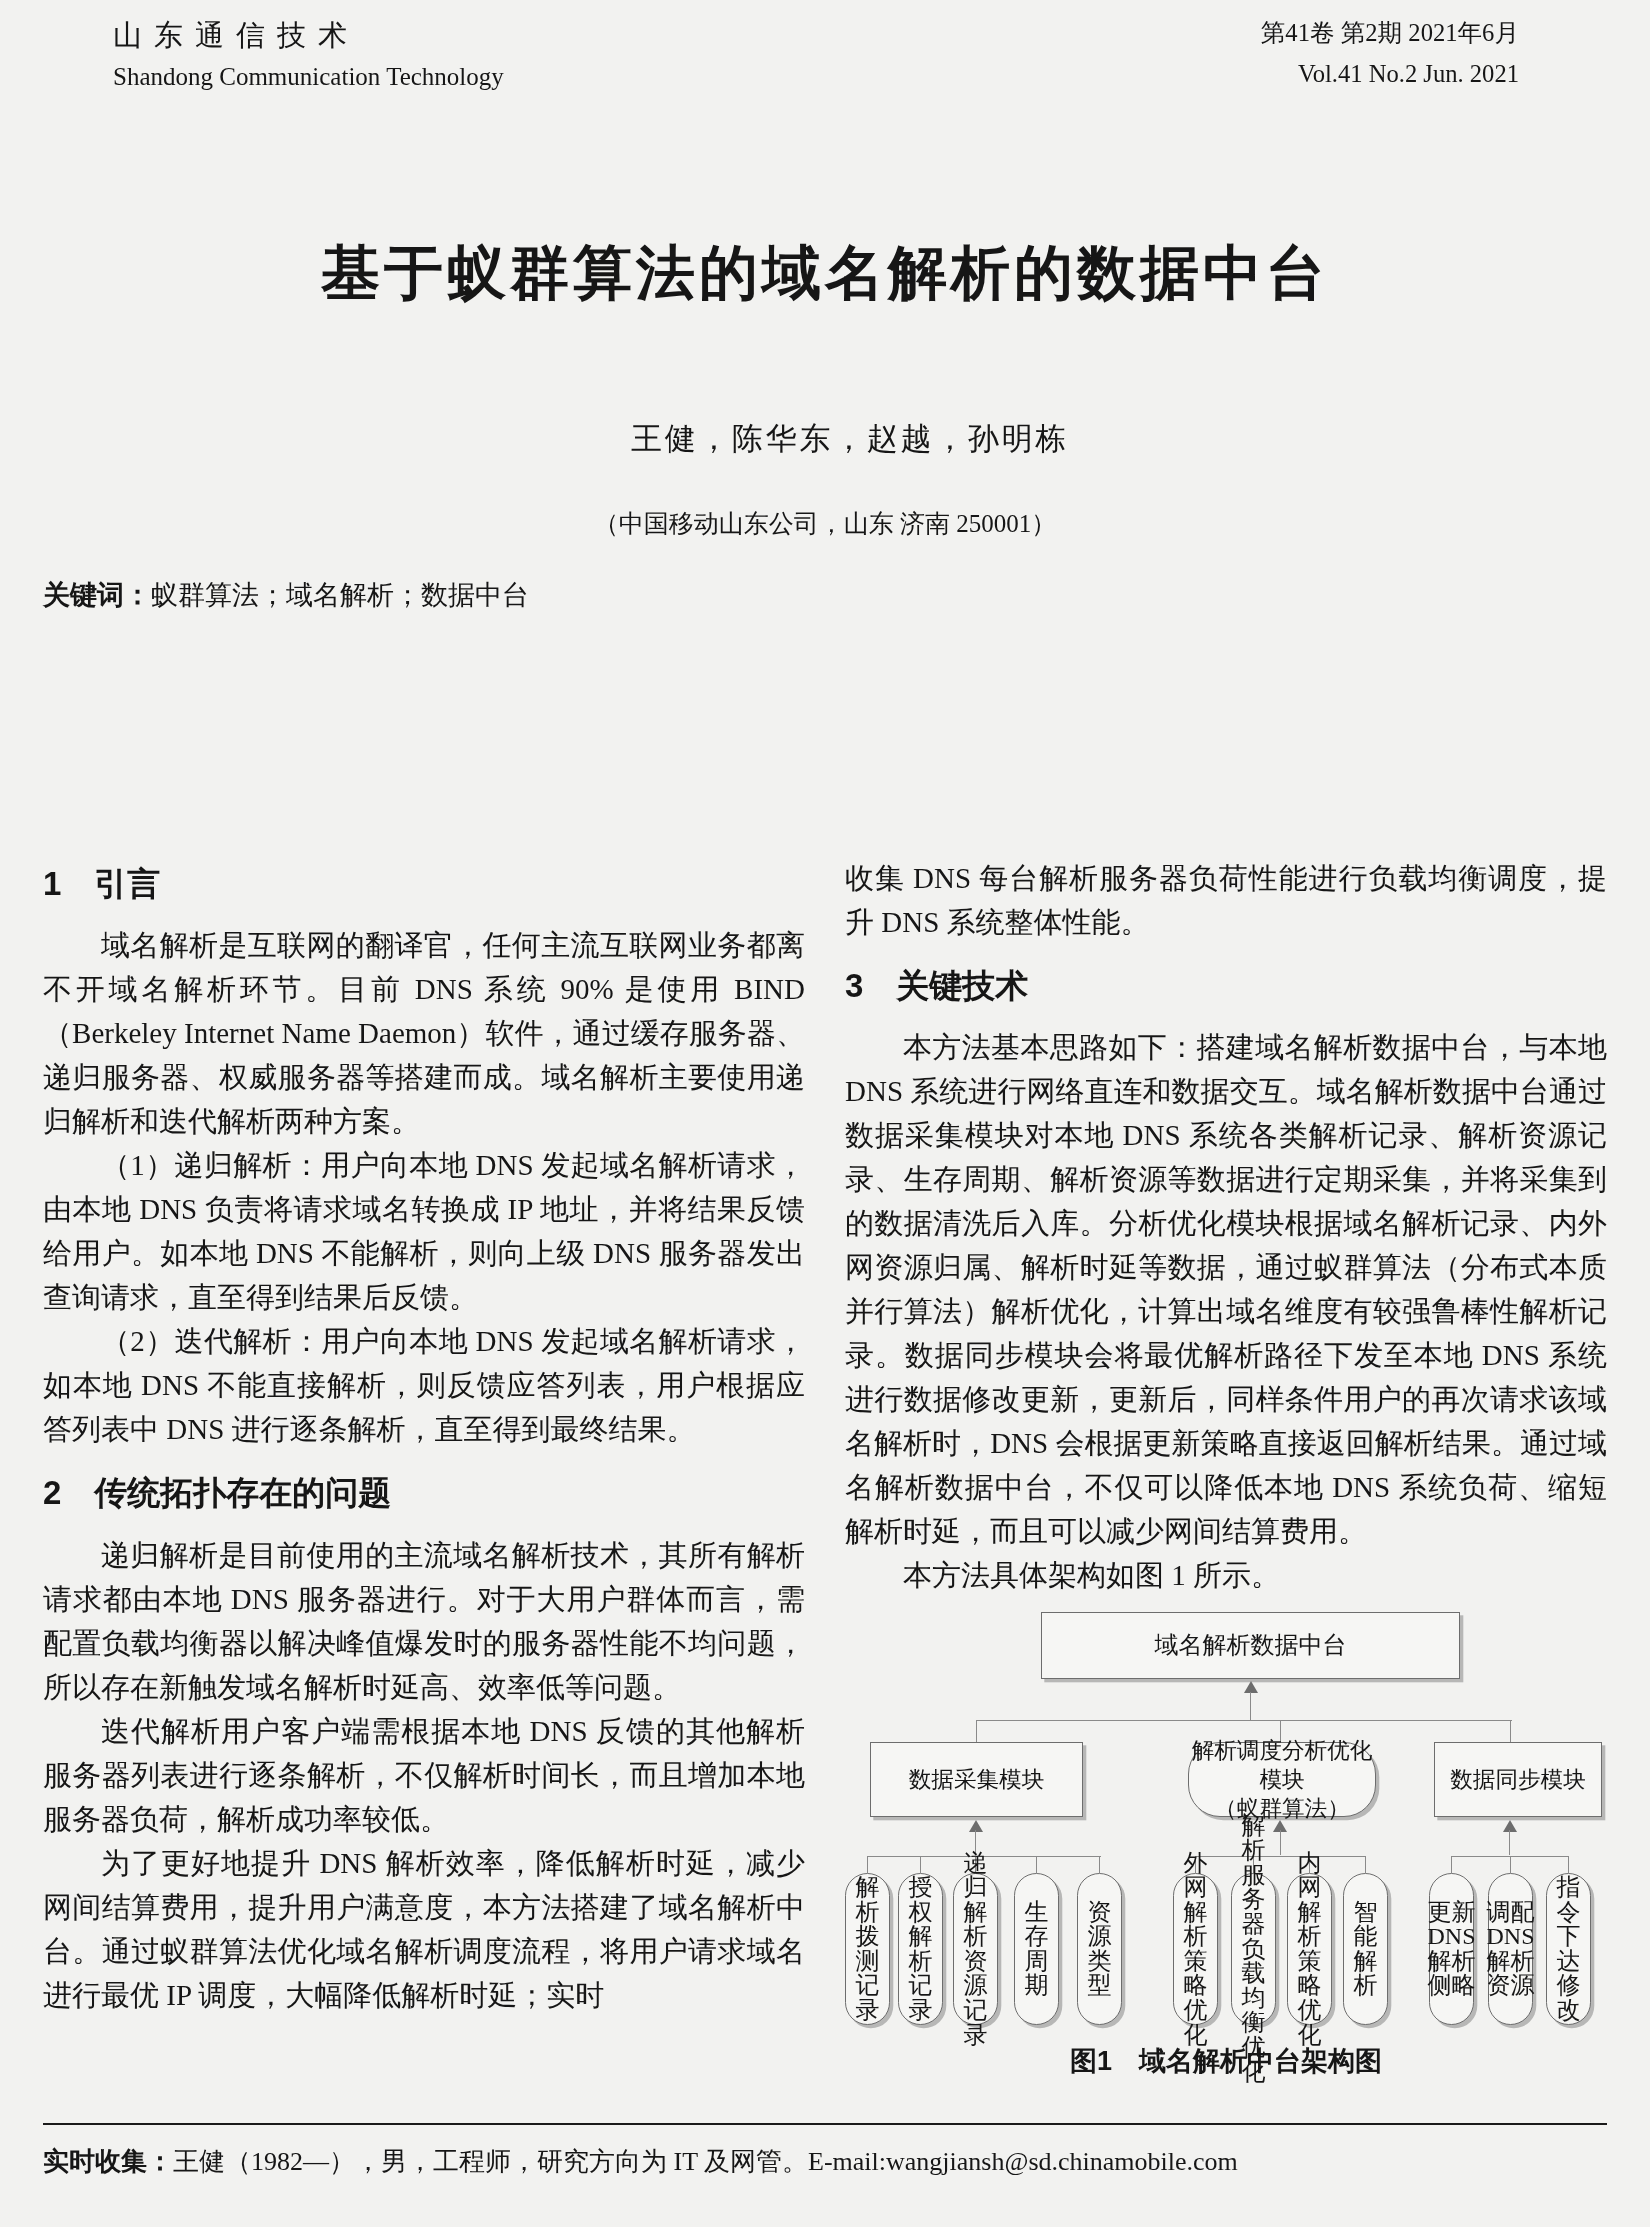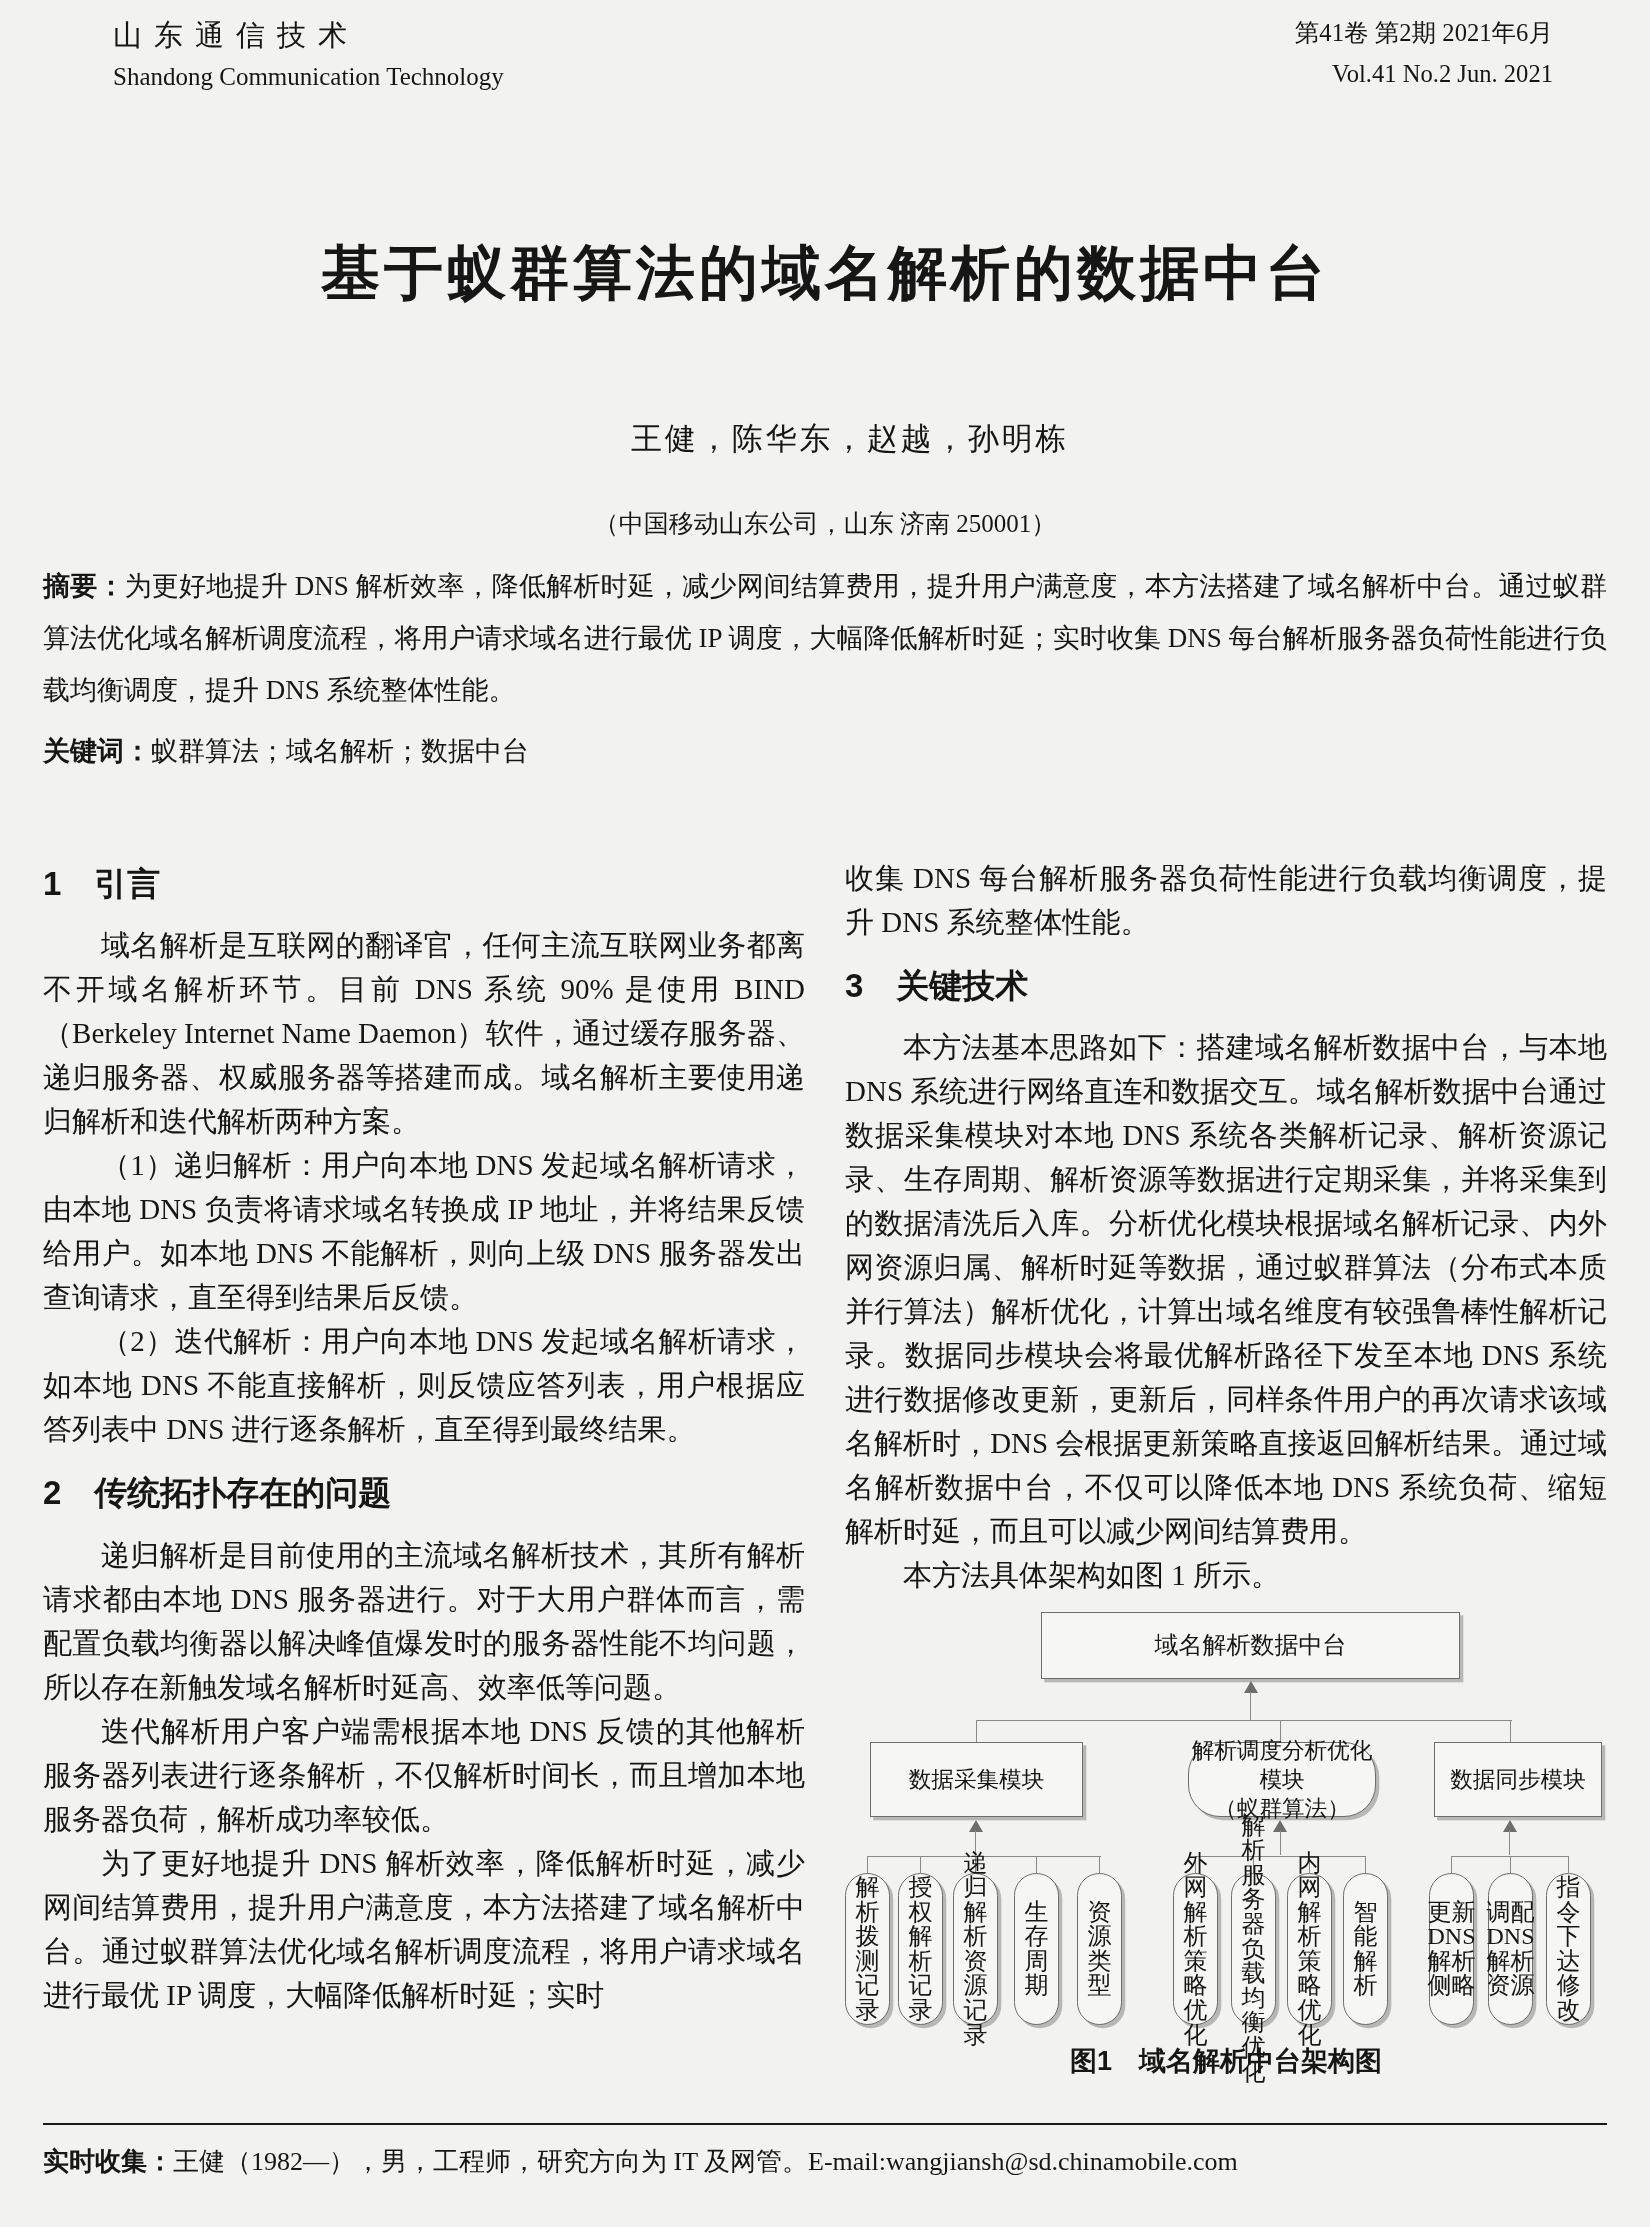--- a/index.html
+++ b/index.html
@@ -1,20 +1,20 @@
 <!DOCTYPE html>
 <html style="font-size:10.6px"><head>
 <meta charset="utf-8">
 <style>
   html,body{margin:0;padding:0;}
   body{width:1650px;height:2227px;background:#f2f2f0;font-family:"Liberation Serif","DejaVu Serif",serif;color:#161616;}
   .page{position:relative;width:1650px;height:2227px;overflow:hidden;}
 
   
-  .hdr{position:absolute;top:16px;left:113px;right:97px;display:flex;justify-content:space-between;}
+  .hdr{position:absolute;top:16px;left:113px;right:131px;display:flex;justify-content:space-between;}
   .hdr-left .cn{font-size:29px;letter-spacing:12px;}
   .hdr-left .en{font-size:25px;margin-top:6.7px;}
   .hdr-right{text-align:right;}
   .hdr-right .cn{font-size:24.6px;}
   .hdr-right .en{font-size:24.6px;margin-top:10.6px;}
 
   
   .title{position:absolute;top:234px;left:0;width:100%;text-align:center;font-size:59px;font-weight:700;letter-spacing:4px;}
   .authors{position:absolute;top:418px;left:0;width:100%;text-align:center;font-size:31px;letter-spacing:2.7px;padding-left:25px;}
   .affil{position:absolute;top:507px;left:0;width:100%;text-align:center;font-size:25px;}
@@ -72,21 +72,20 @@
       <div class="cn">第41卷 第2期  2021年6月</div>
       <div class="en">Vol.41  No.2  Jun. 2021</div>
     </div>
   </div>
 
   <div class="title">基于蚁群算法的域名解析的数据中台</div>
   <div class="authors">王健，陈华东，赵越，孙明栋</div>
   <div class="affil">（中国移动山东公司，山东 济南 250001）</div>
 
   <div class="abstract">
-    <div><span class="lbl">摘要：</span><span>为更好地提升 DNS 解析效率，降低解析时延，减少网间结算费用，提升用户满意度，本方法搭建了域名解析中台。通过蚁群算法优化域名解析调度流程，将用户请求域名进行最优 IP 调度，大幅降低解析时延；实时收集 DNS 每台解析服务器负荷性能进行负载均衡调度，提升 DNS 系统整体性能。</span></div>
     <div class="kw"><span class="lbl">关键词：</span><span>蚁群算法；域名解析；数据中台</span></div>
   </div>
 
   <div class="col col-l">
     <h2 class="first">1　引言</h2>
     <p>域名解析是互联网的翻译官，任何主流互联网业务都离不开域名解析环节。目前 DNS 系统 90% 是使用 BIND（Berkeley Internet Name Daemon）软件，通过缓存服务器、递归服务器、权威服务器等搭建而成。域名解析主要使用递归解析和迭代解析两种方案。</p>
     <p>（1）递归解析：用户向本地 DNS 发起域名解析请求，由本地 DNS 负责将请求域名转换成 IP 地址，并将结果反馈给用户。如本地 DNS 不能解析，则向上级 DNS 服务器发出查询请求，直至得到结果后反馈。</p>
     <p>（2）迭代解析：用户向本地 DNS 发起域名解析请求，如本地 DNS 不能直接解析，则反馈应答列表，用户根据应答列表中 DNS 进行逐条解析，直至得到最终结果。</p>
     <h2>2　传统拓扑存在的问题</h2>
     <p>递归解析是目前使用的主流域名解析技术，其所有解析请求都由本地 DNS 服务器进行。对于大用户群体而言，需配置负载均衡器以解决峰值爆发时的服务器性能不均问题，所以存在新触发域名解析时延高、效率低等问题。</p>

